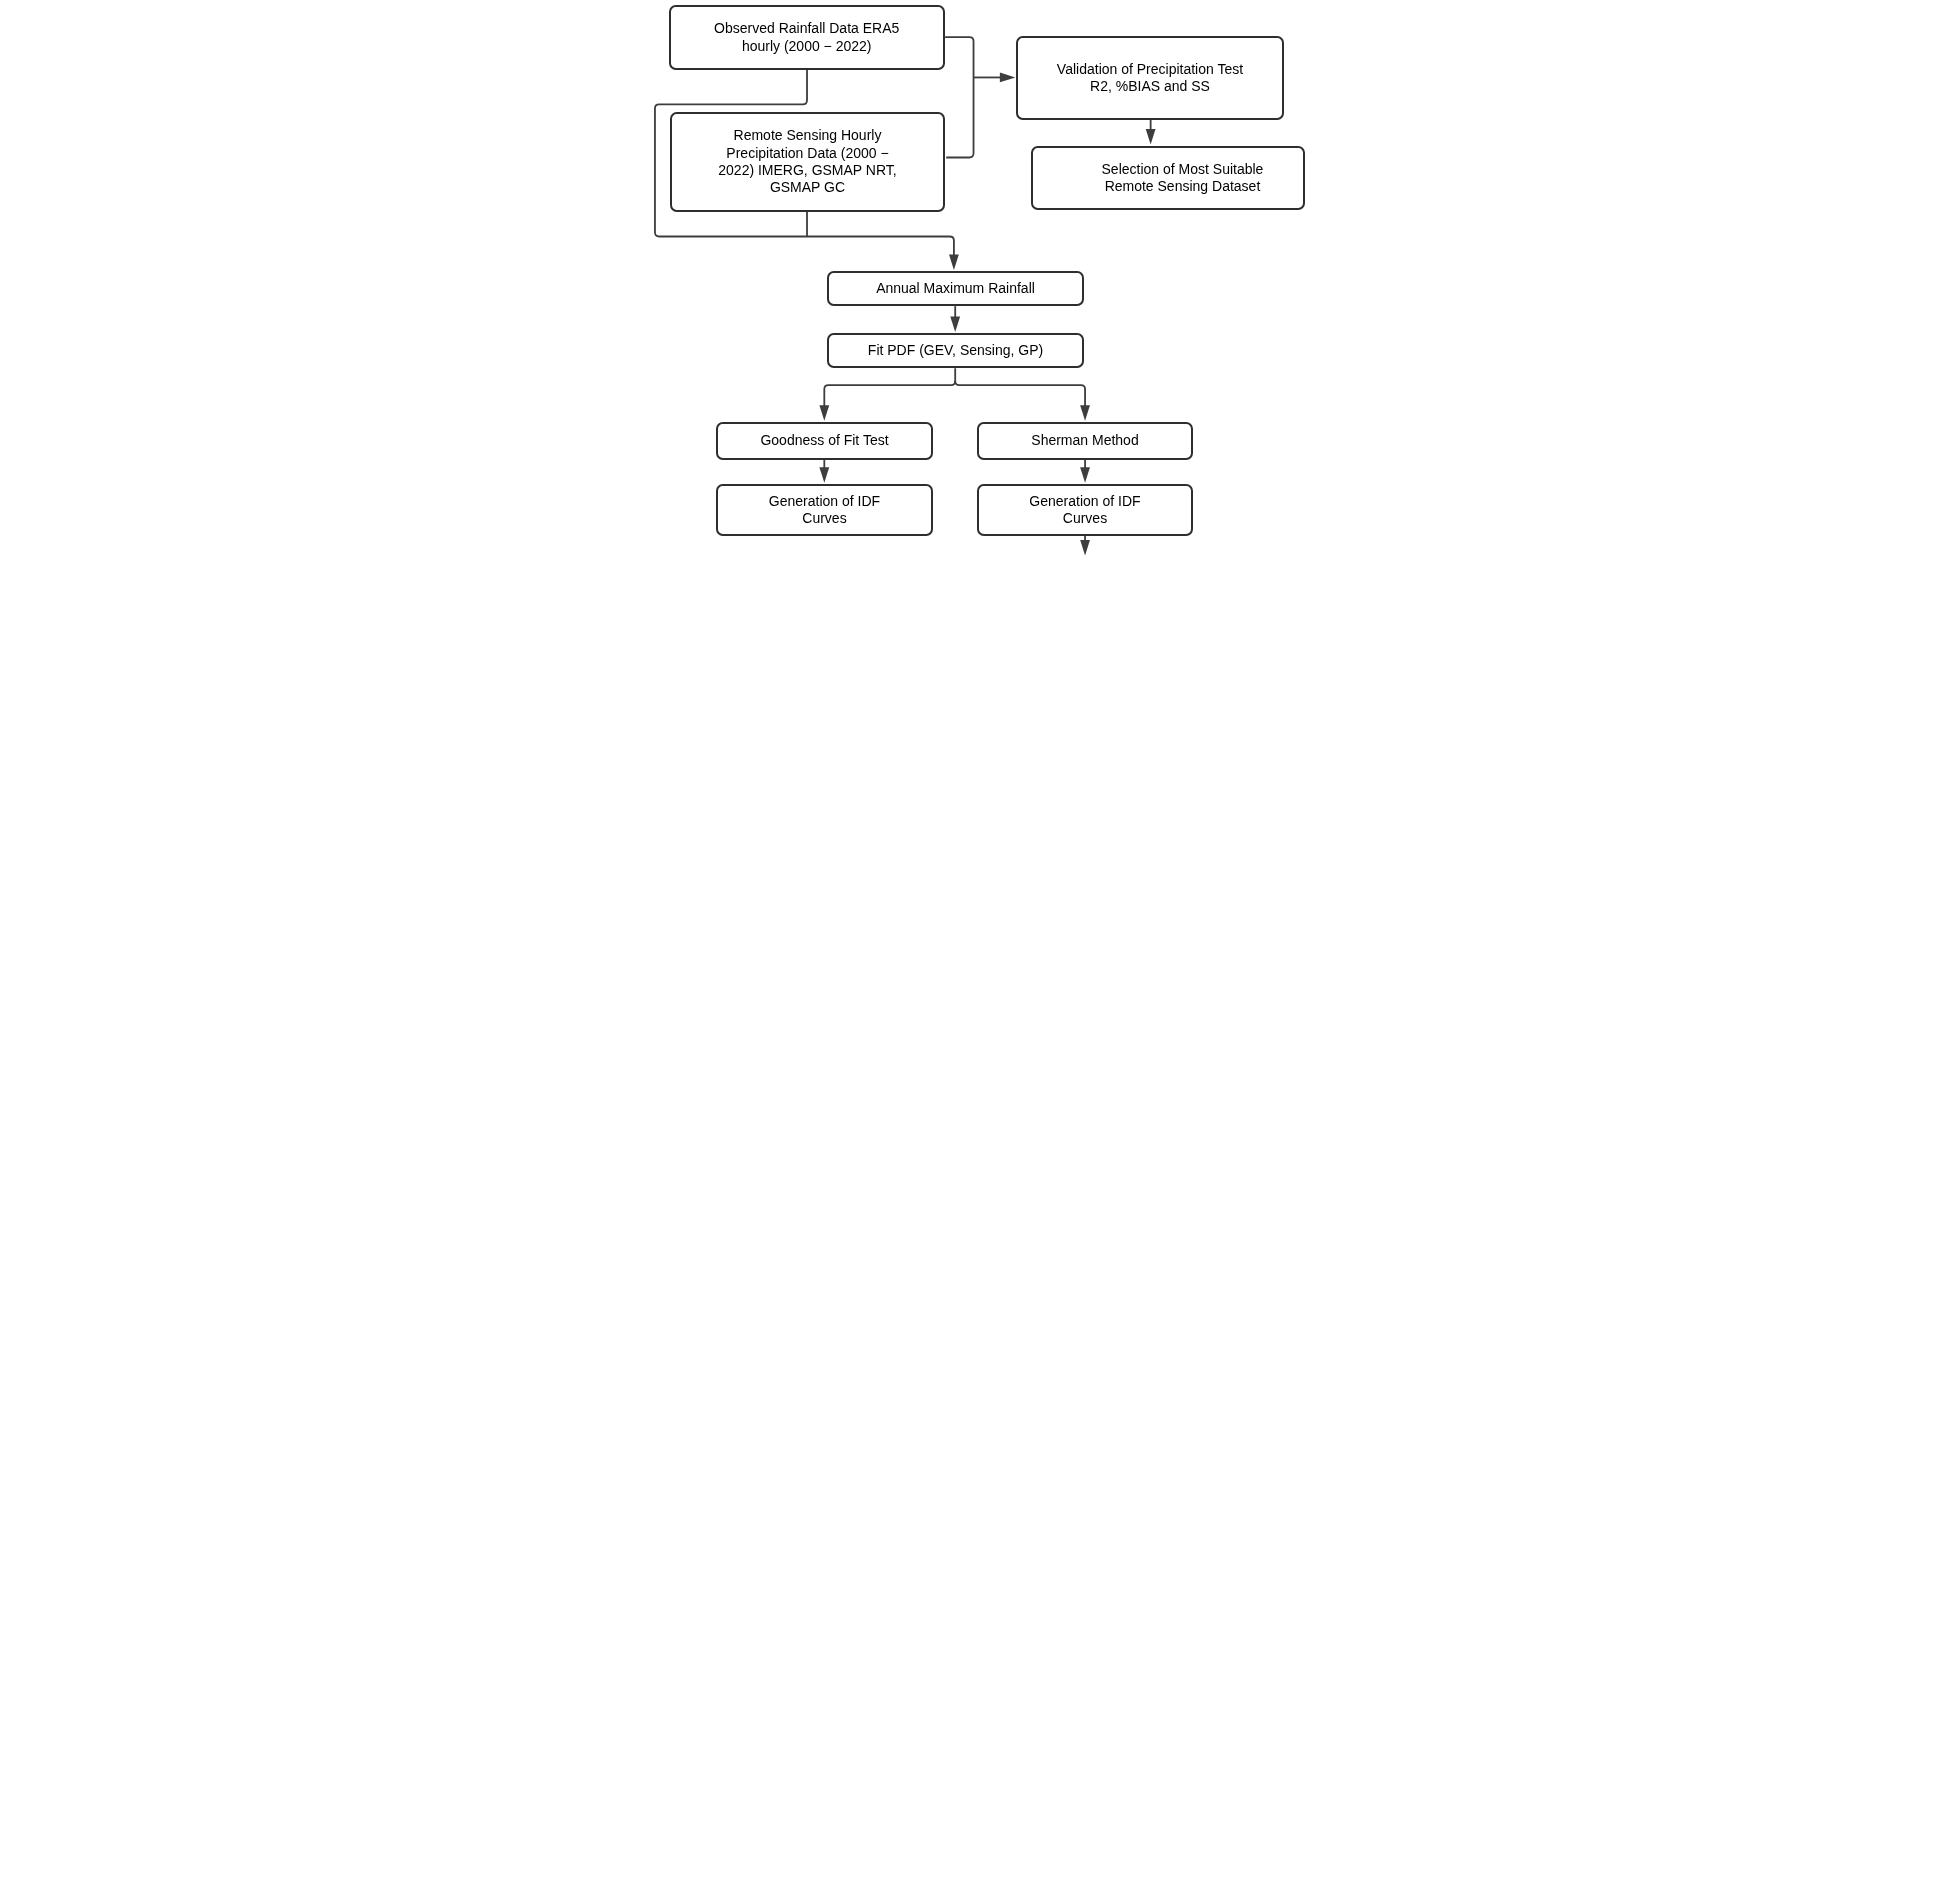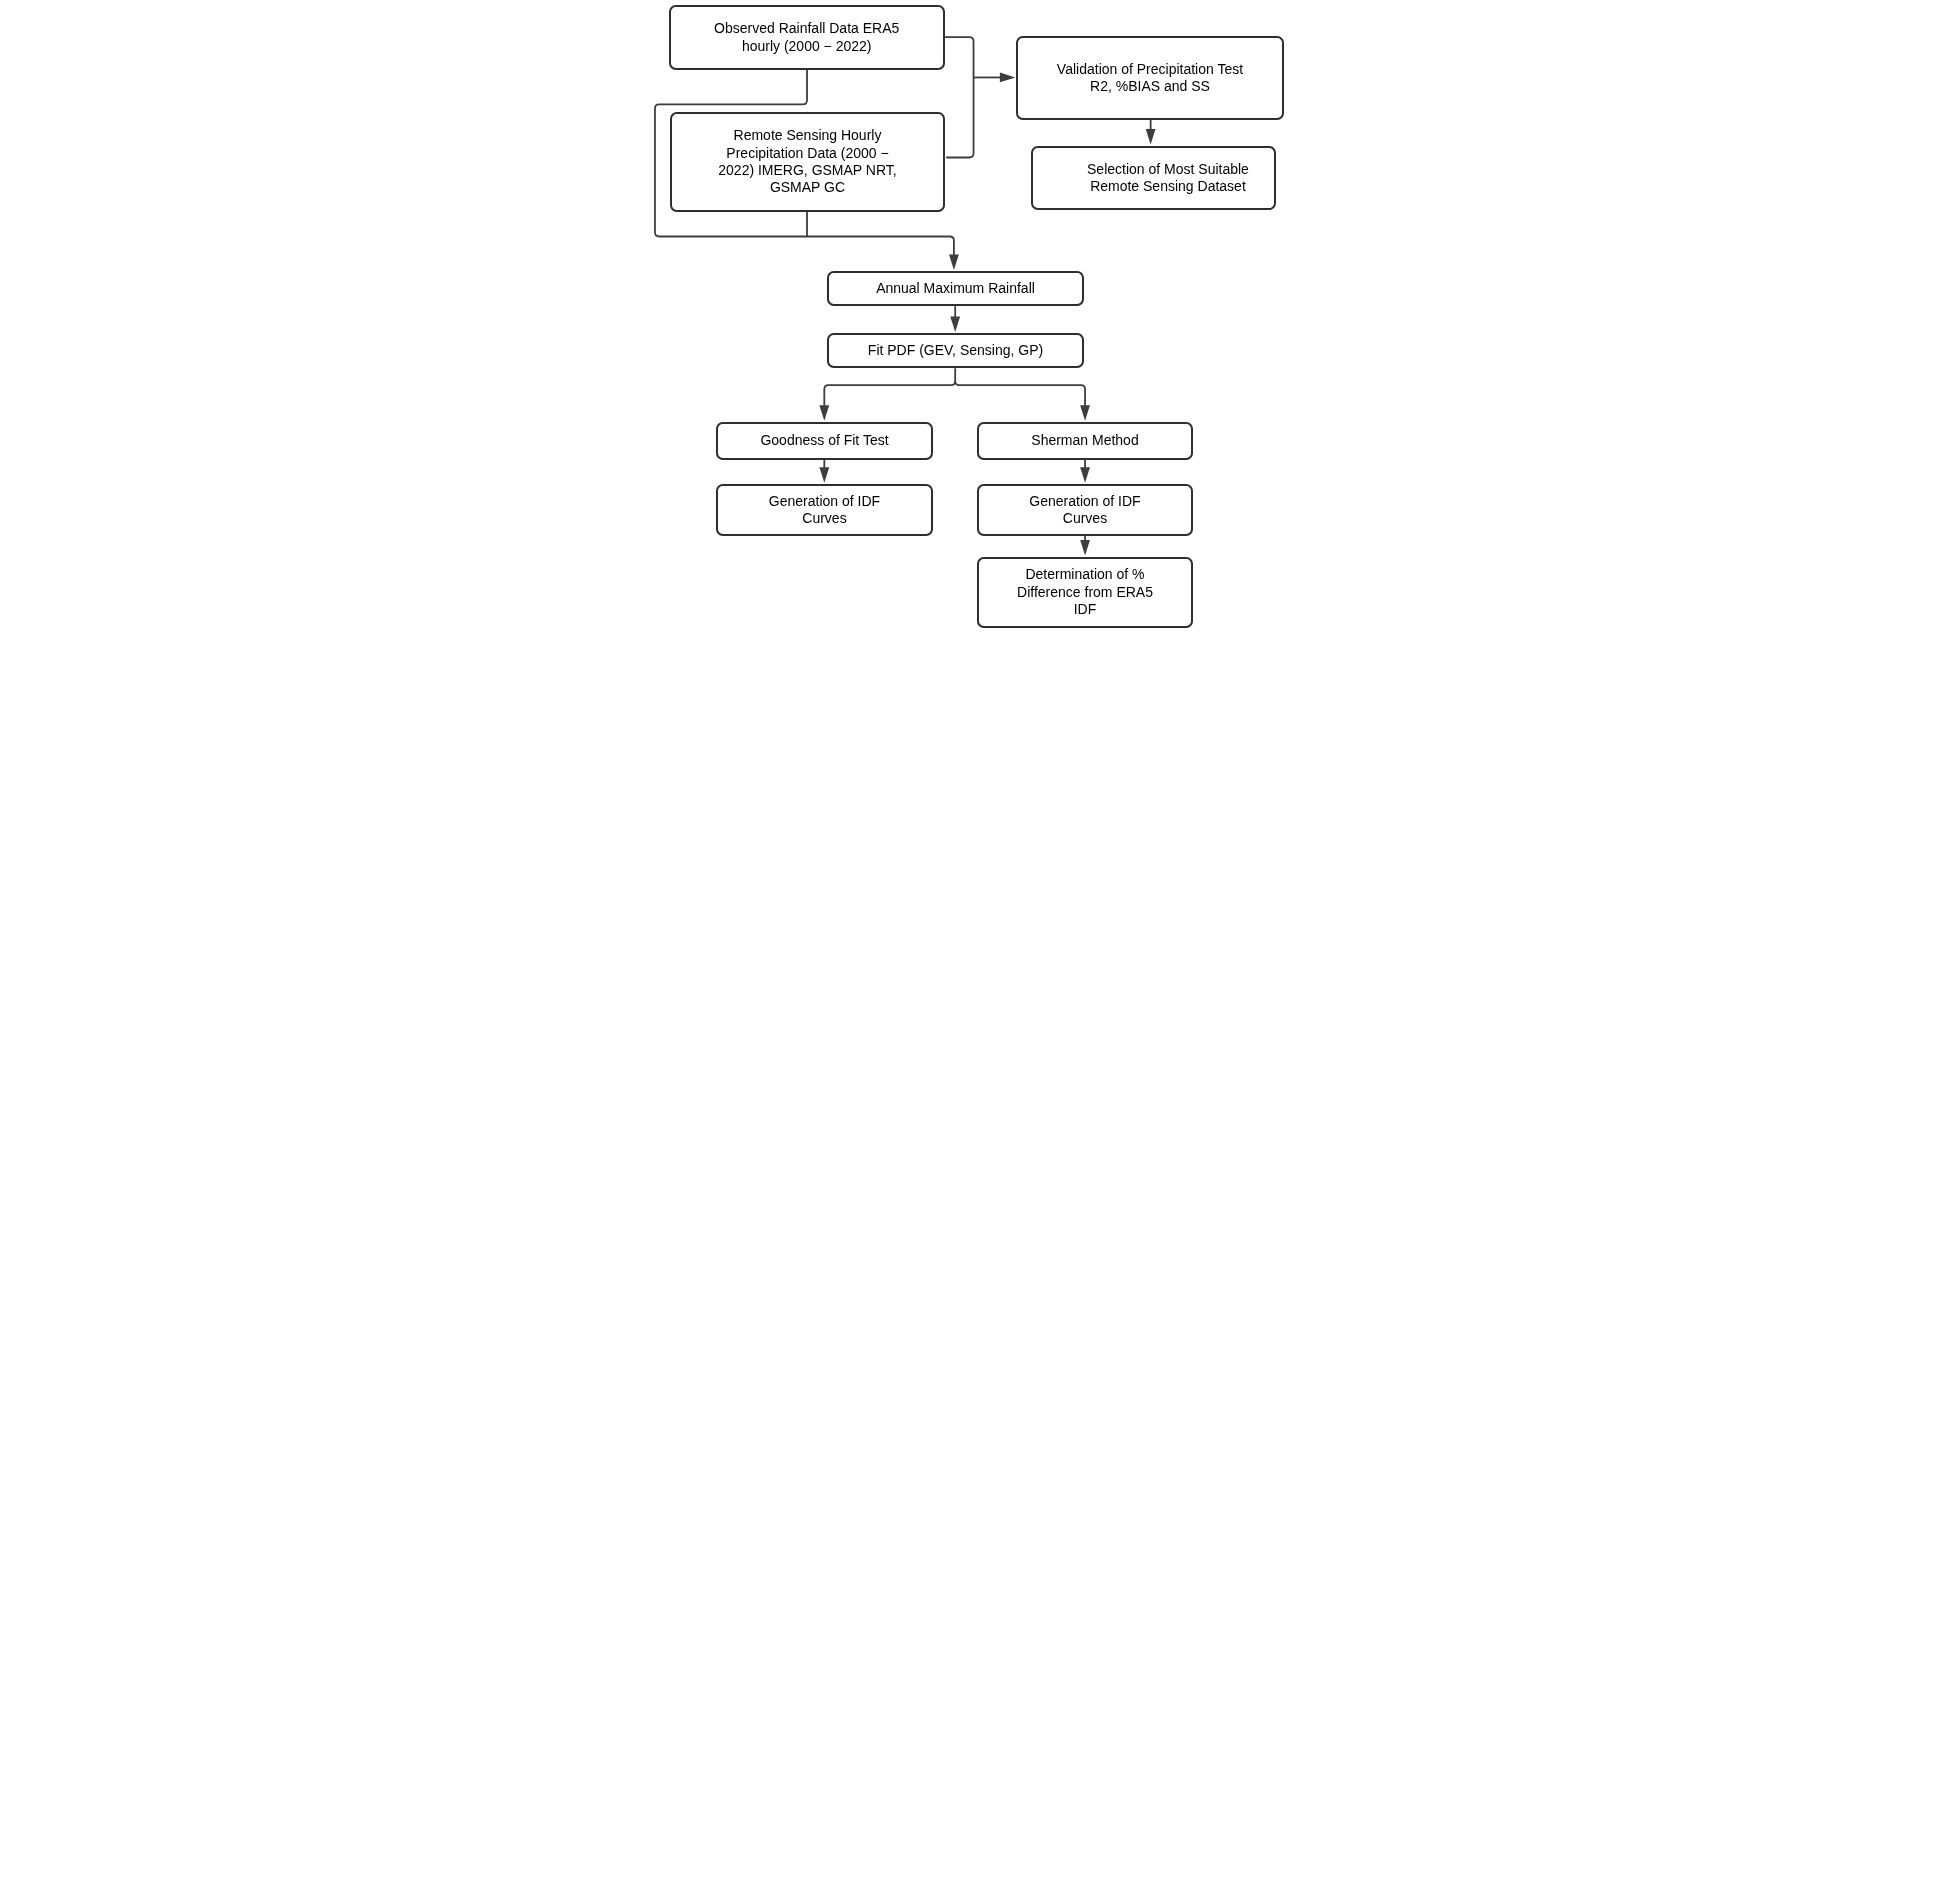--- a/index.html
+++ b/index.html
@@ -30,21 +30,21 @@
     color:var(--text);
     font-size:14px;
     line-height:1.24;
     padding:1px 3.1px;
   }
   .node .lbl{white-space:pre-line;}
   
   #n-observed      {left:20.7px;  top:5.2px;   width:276px; height:65px;}
   #n-validation    {left:368px; top:36px;   width:268px; height:84px;}
   #n-remote        {left:22px;  top:112px;  width:275px; height:100px;}
-  #n-selection     {left:383px; top:146px;  width:245px; height:64px;padding-left:32px;}
+  #n-selection     {left:383px; top:146px;  width:274px; height:64px;padding-left:32px;}
   #n-annual        {left:179px; top:271px;  width:257px; height:35px;}
   #n-fit-pdf       {left:179px; top:333px;  width:257px; height:35px;}
   #n-goodness      {left:68px; top:422px;  width:217px; height:38px;}
   #n-sherman       {left:329px; top:422px;  width:216px; height:38px;}
   #n-idf-left      {left:68px; top:484px;  width:217px; height:52px;}
   #n-idf-right     {left:329px; top:484px;  width:216px; height:52px;}
   #n-determination {left:329px; top:557px; width:216px; height:71px;}
 </style>
 </head>
 <body>
@@ -125,20 +125,15 @@
   <div class="node" id="n-idf-left">
     <span class="lbl">Generation of IDF
 Curves</span>
   </div>
 
   <div class="node" id="n-idf-right">
     <span class="lbl">Generation of IDF
 Curves</span>
   </div>
 
-  <div class="node" id="n-determination">
-    <span class="lbl">Determination of %
-Difference from ERA5
-IDF</span>
-  </div>
 
 </div>
 
 
 </body></html>

